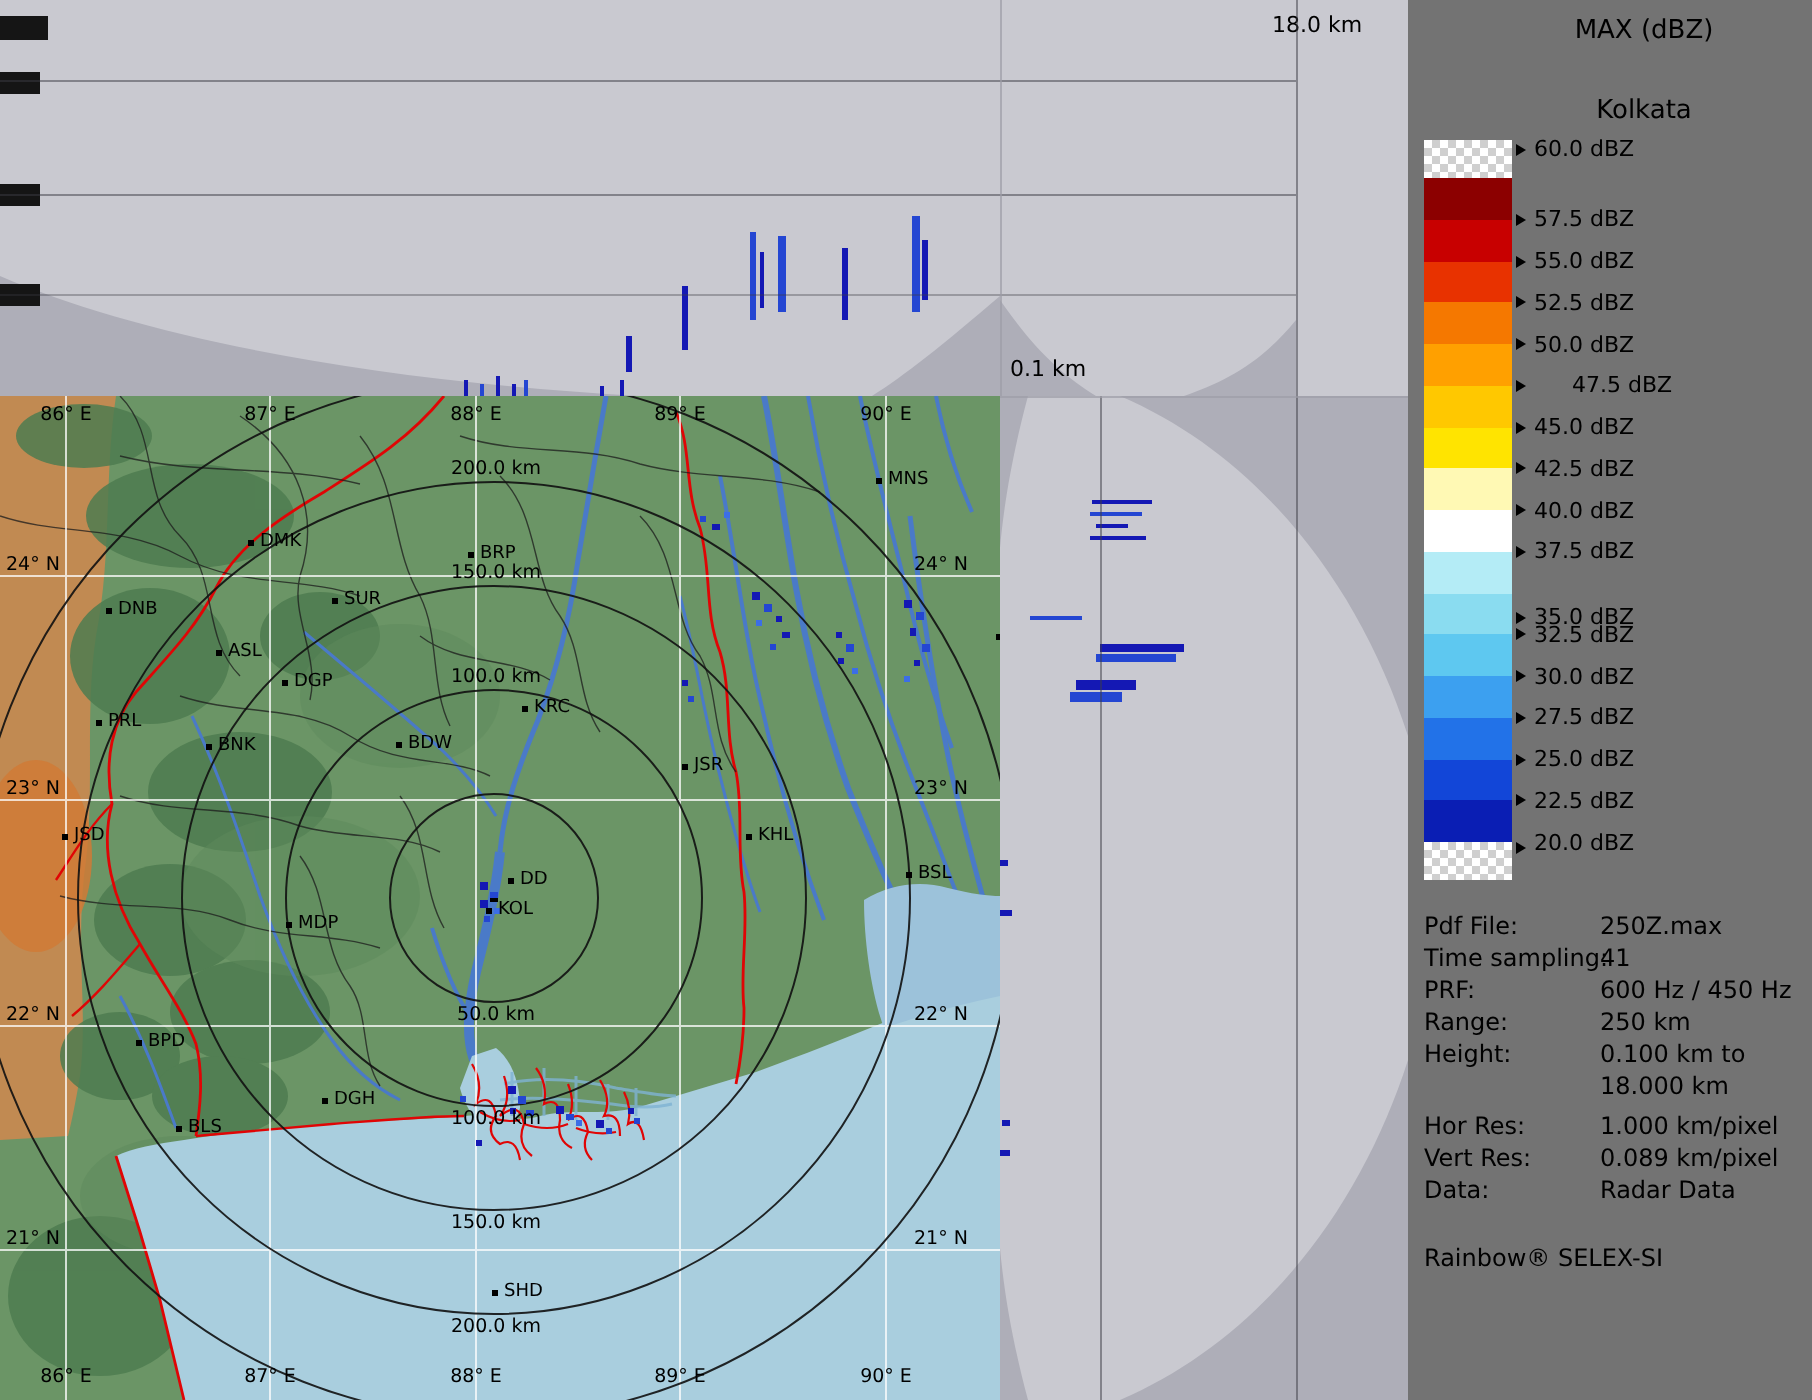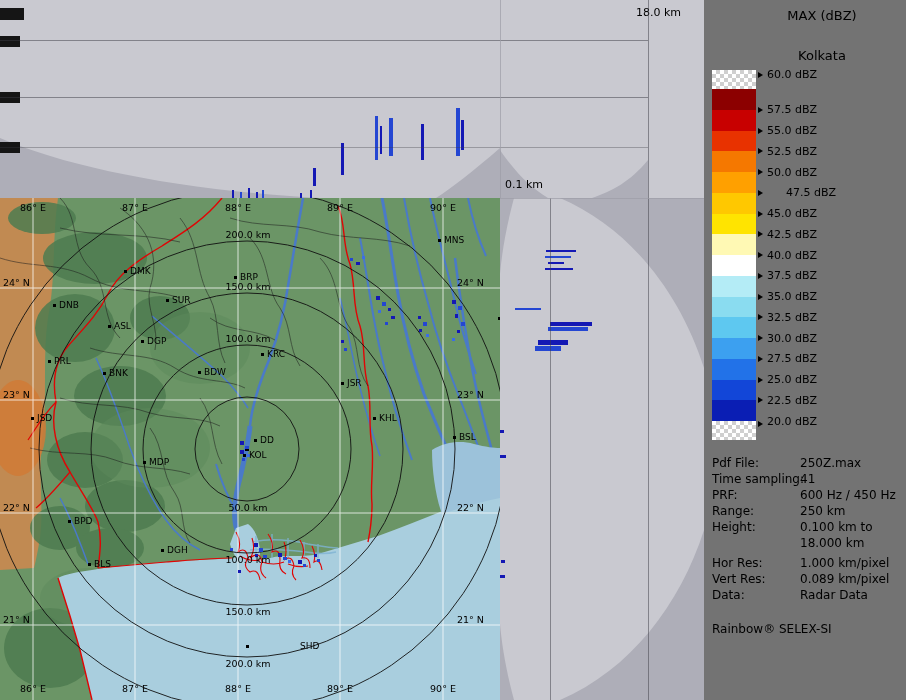--- a/index.html
+++ b/index.html
@@ -340,21 +340,21 @@
           <span class="st-label">BPD</span>
         </div>
         <div class="station" style="left: 161px; top: 352px;">
           <span class="st-dot"></span>
           <span class="st-label">DGH</span>
         </div>
         <div class="station" style="left: 88px; top: 366px;">
           <span class="st-dot"></span>
           <span class="st-label">BLS</span>
         </div>
-        <div class="station" style="left: 246px; top: 448px; gap: 48px;">
+        <div class="station" style="left: 246px; top: 448px;">
           <span class="st-dot"></span>
           <span class="st-label">SHD</span>
         </div>
       </div>
     <div id="mapLabels">
         <div class="lon-label" style="left: 33px; top: 5px;">86° E</div>
         <div class="lon-label" style="left: 33px; top: 486px;">86° E</div>
         <div class="lon-label" style="left: 135px; top: 5px;">87° E</div>
         <div class="lon-label" style="left: 135px; top: 486px;">87° E</div>
         <div class="lon-label" style="left: 238px; top: 5px;">88° E</div>
@@ -448,21 +448,21 @@
           <span class="tick-text">42.5 dBZ</span>
         </div>
         <div class="cb-tick" style="top: 249.5px;">
           <span class="tick-arrow"></span>
           <span class="tick-text">40.0 dBZ</span>
         </div>
         <div class="cb-tick" style="top: 270.25px;">
           <span class="tick-arrow"></span>
           <span class="tick-text">37.5 dBZ</span>
         </div>
-        <div class="cb-tick" style="top: 291px;">
+        <div class="cb-tick" style="top: 303px;">
           <span class="tick-arrow"></span>
           <span class="tick-text">35.0 dBZ</span>
         </div>
         <div class="cb-tick" style="top: 311.75px;">
           <span class="tick-arrow"></span>
           <span class="tick-text">32.5 dBZ</span>
         </div>
         <div class="cb-tick" style="top: 332.5px;">
           <span class="tick-arrow"></span>
           <span class="tick-text">30.0 dBZ</span>

